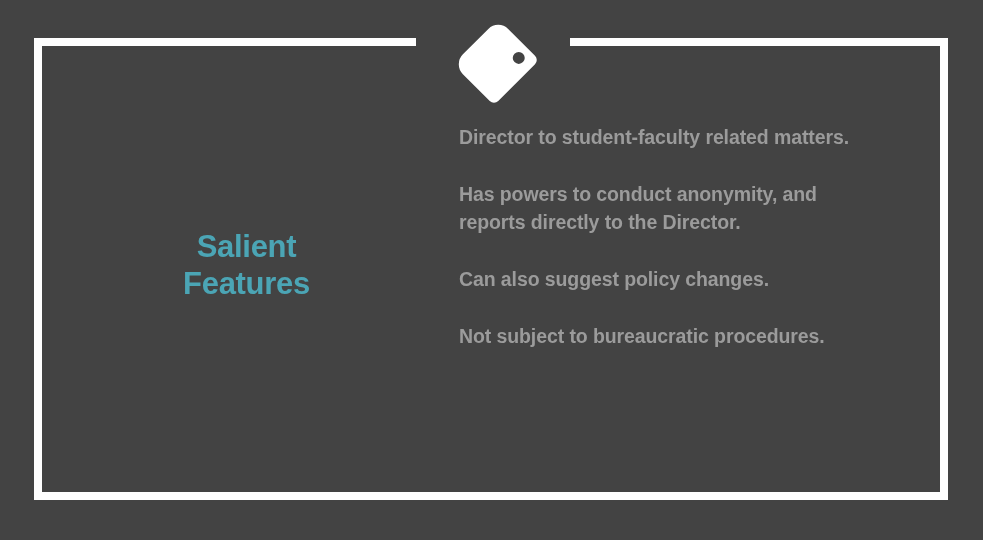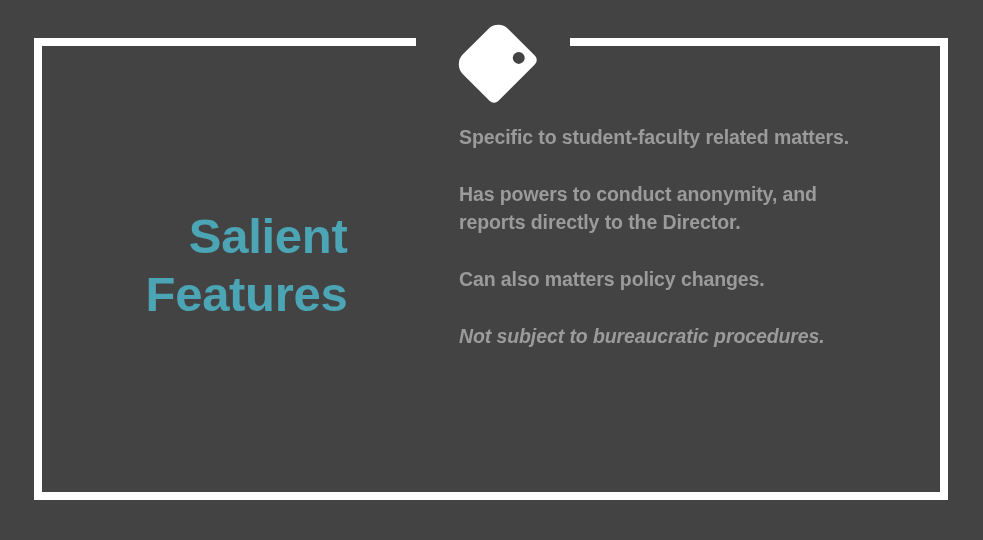--- a/index.html
+++ b/index.html
@@ -96,24 +96,24 @@
   .title-col {
     width: 425px;
     display: flex;
     align-items: center;
     justify-content: center;
     padding-bottom: 6px;
     box-sizing: border-box;
   }
   .slide-title {
     color: #4ba5b5;
-    font-size: 49px;
+    font-size: 31px;
     font-weight: bold;
     line-height: 1.18;
-    text-align: right;
+    text-align: center;
     letter-spacing: -0.3px;
     white-space: pre-line;
   }
 
   .list-col {
     flex: 1 1 auto;
     display: flex;
     flex-direction: column;
     justify-content: flex-start;
     padding-top: 85px;
@@ -124,21 +124,20 @@
     color: #9b9b9b;
     font-size: 19.5px;
     font-weight: bold;
     line-height: 1.44;
     letter-spacing: -0.1px;
     margin-bottom: 29px;
     max-width: 418px;
   }
   .feature-item:last-child {
     margin-bottom: 0;
-    font-style: italic;
   }
 </style>
 </head>
 <body>
 
 <div class="slide">
 
   <div class="frame">
     <div class="frame-edge frame-top-left"></div>
     <div class="frame-edge frame-top-right"></div>
@@ -157,20 +156,20 @@
   </div>
 
   <div class="content">
 
     <div class="title-col">
       <div class="slide-title">Salient
 Features</div>
     </div>
 
     <div class="list-col">
-      <div class="feature-item">Specific to student-faculty related matters.</div>
+      <div class="feature-item">Director to student-faculty related matters.</div>
       <div class="feature-item">Has powers to conduct anonymity, and reports directly to the Director.</div>
-      <div class="feature-item">Can also matters policy changes.</div>
+      <div class="feature-item">Can also suggest policy changes.</div>
       <div class="feature-item">Not subject to bureaucratic procedures.</div>
     </div>
 
   </div>
 </div>
 
 </body></html>

